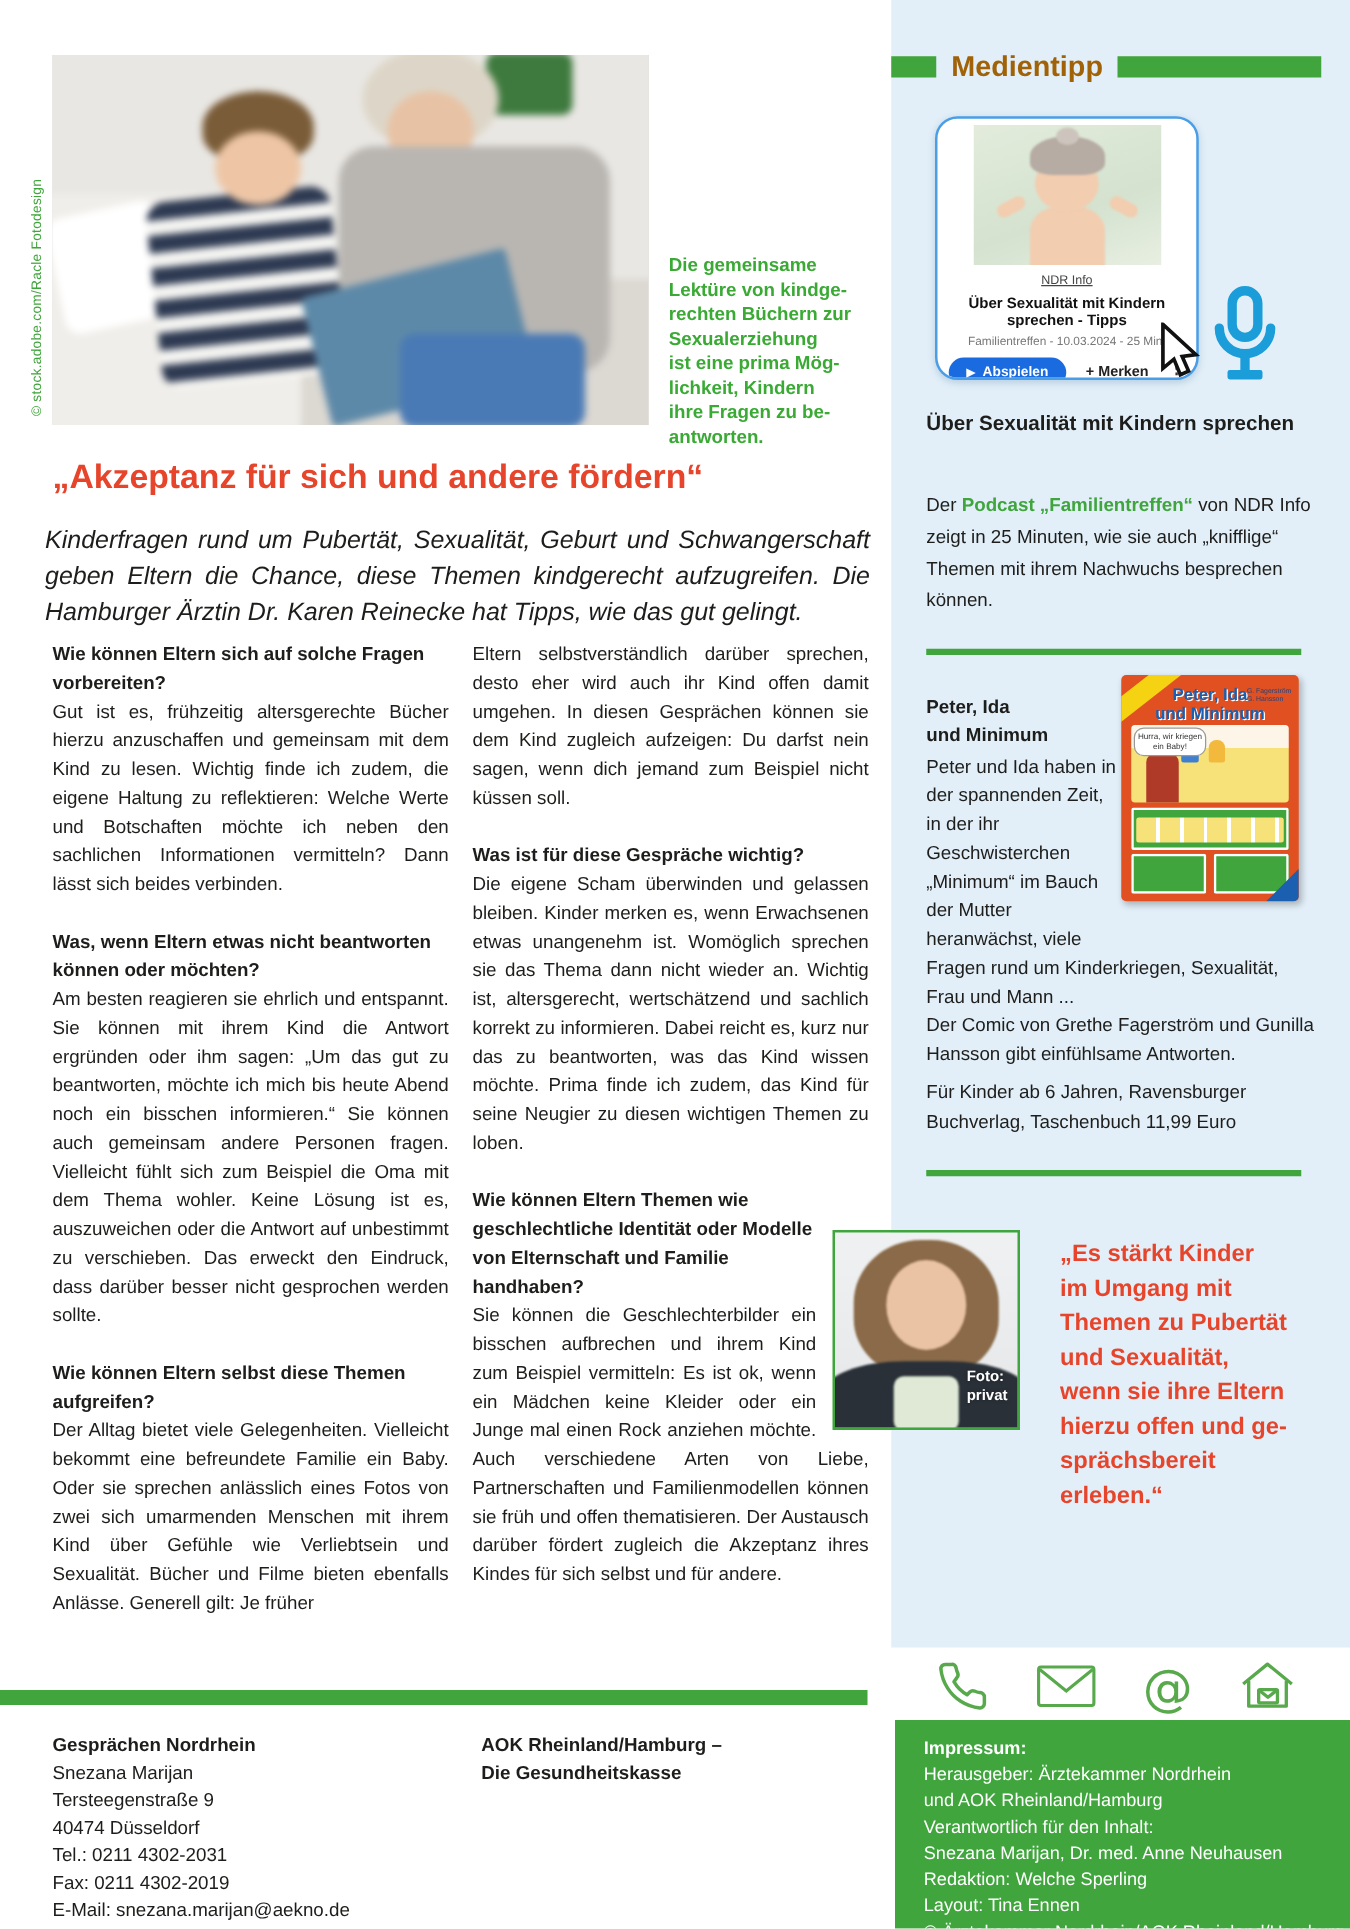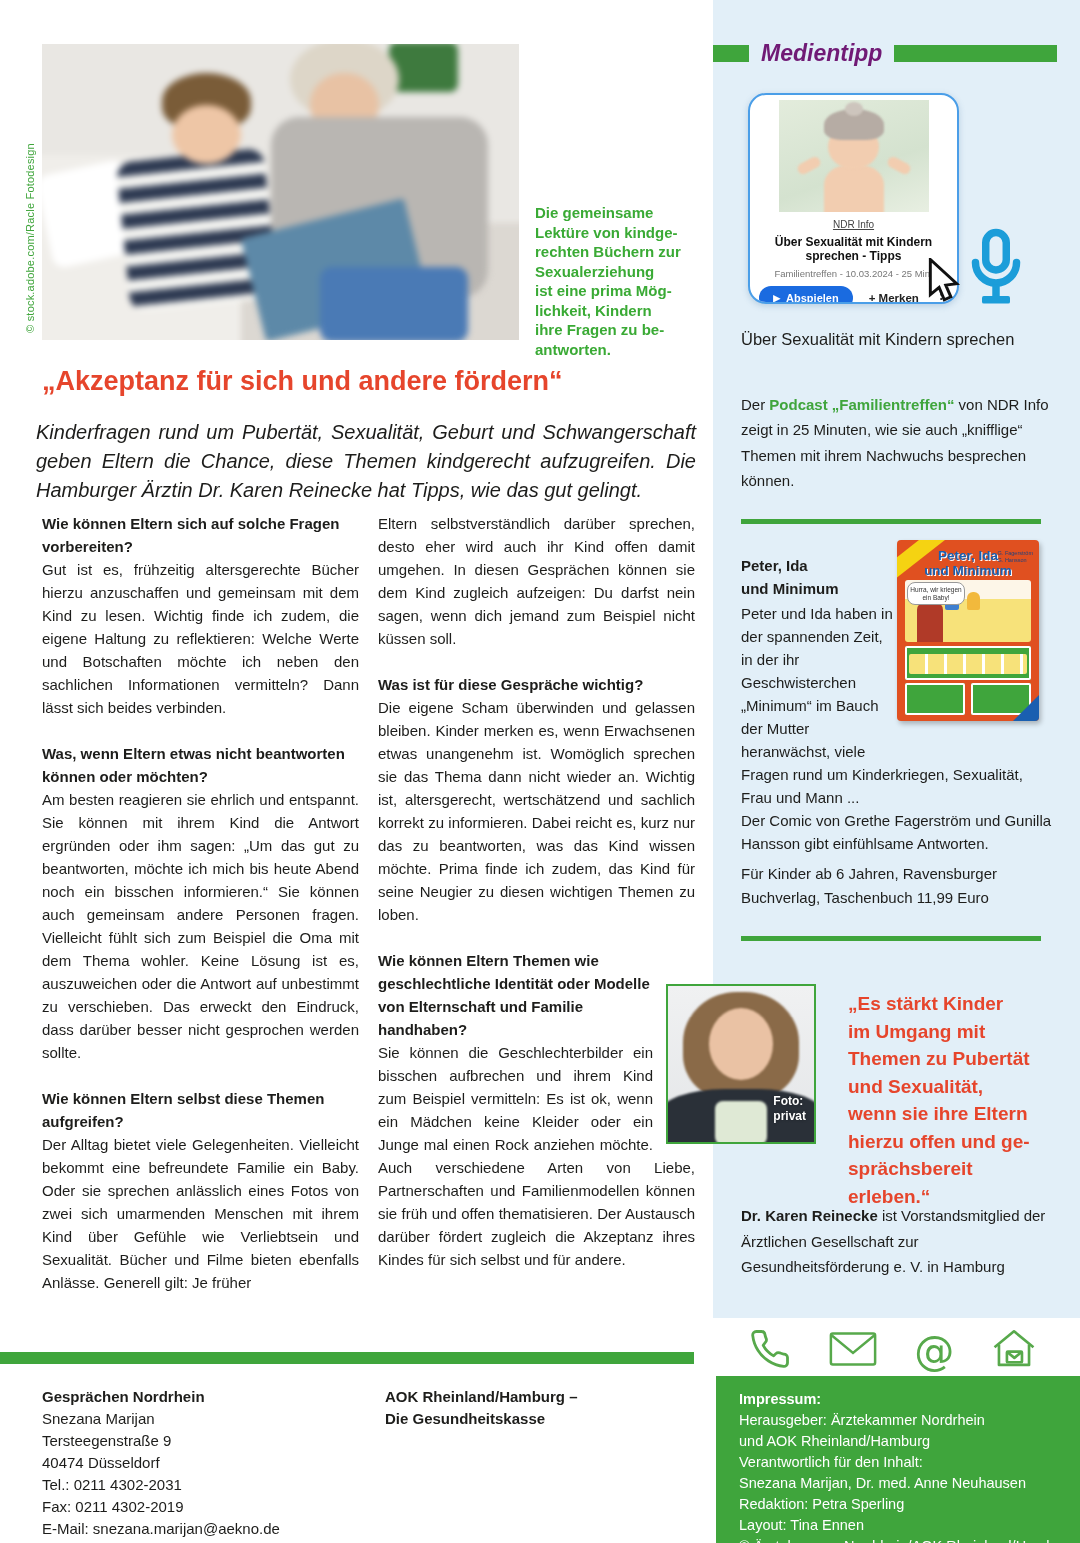--- a/index.html
+++ b/index.html
@@ -53,21 +53,21 @@
   .dp-face { position:absolute; left:28%; top:14%; width:44%; height:46%; background:#eac2a4; border-radius:50%; filter:blur(1px); }
   .dp-blazer { position:absolute; left:-6%; top:66%; width:112%; height:40%; background:#2a3038; border-radius:40% 40% 0 0; filter:blur(1px); }
   .dp-shirt { position:absolute; left:32%; top:74%; width:36%; height:28%; background:#dfe9d5; border-radius:8px; filter:blur(1px); }
   .dp-label { position:absolute; right:8px; bottom:18px; color:#ffffff; font-size:12px; font-weight:bold; line-height:15px; white-space:pre-line; text-shadow:0 0 3px rgba(0,0,0,.35); }
 
   
   .medientipp { position:absolute; left:713px; top:40px; width:344px; display:flex; align-items:center; }
   .mt-bar { height:17px; background:#3fa53c; }
   .mt-bar.short { width:36px; }
   .mt-bar.long { flex:1; }
-  .mt-text { color:#701a75; font-weight:bold; font-size:23px; padding:0 12px;font-style:italic; }
+  .mt-text { color:#a16207; font-weight:bold; font-size:23px; padding:0 12px; }
 
   
   .podcast-card { position:absolute; left:748px; top:93px; width:211px; height:211px; background:#ffffff;
     border:2px solid #4a9ee8; border-radius:18px; box-shadow:0 2px 6px rgba(60,110,160,.25); text-align:center; overflow:hidden; }
   .baby-img { position:relative; width:150px; height:112px; margin:5px auto 2px auto; background:linear-gradient(160deg,#e3ecdc 0%,#d4e2cf 60%,#e8efe2 100%); overflow:hidden; }
   .baby-img > div { filter:blur(1px); }
   .bb-body { position:absolute; left:30%; top:58%; width:40%; height:44%; background:#f2cdb0; border-radius:40% 40% 0 0; }
   .bb-arm-l { position:absolute; left:12%; top:54%; width:16%; height:10%; background:#f2cdb0; border-radius:8px; transform:rotate(-28deg); }
   .bb-arm-r { position:absolute; left:72%; top:54%; width:16%; height:10%; background:#f2cdb0; border-radius:8px; transform:rotate(28deg); }
   .bb-head { position:absolute; left:33%; top:22%; width:34%; height:40%; background:#f2cdb0; border-radius:50%; }
@@ -79,21 +79,21 @@
   .card-actions { display:flex; align-items:center; justify-content:center; gap:16px; margin-top:7px; }
   .play-btn { display:flex; align-items:center; gap:6px; background:#1a6be0; color:#ffffff; font-size:11px; font-weight:bold;
     border:none; border-radius:14px; padding:6px 14px; cursor:pointer; }
   .play-glyph { font-size:9px; }
   .merken { font-size:11.5px; color:#222; font-weight:bold; cursor:pointer; }
   .kebab { font-size:13px; color:#333; font-weight:bold; cursor:pointer; }
 
   .cursor-icon { position:absolute; left:925px; top:258px; }
   .mic-icon { position:absolute; left:968px; top:228px; }
 
-  .podcast-heading { position:absolute; left:741px; top:330px; width:320px; font-size:16.5px; font-weight:normal; }
+  .podcast-heading { position:absolute; left:741px; top:330px; width:320px; font-size:16.5px; font-weight:bold; }
   .podcast-text { position:absolute; left:741px; top:366px; width:312px; font-size:15px; line-height:25.5px; }
   .green-strong { color:#3fa53c; font-weight:bold; }
 
   .sb-divider { position:absolute; left:741px; width:300px; height:5px; background:#3fa53c; }
   .d1 { top:519px; } .d2 { top:936px; }
 
   
   .book-title { position:absolute; left:741px; top:554px; width:150px; font-size:15px; font-weight:bold; line-height:23px; white-space:pre-line; }
   .book-text-narrow { position:absolute; left:741px; top:602px; width:152px; font-size:15px; line-height:23px; }
   .book-text-wide { position:absolute; left:741px; top:763px; width:314px; font-size:15px; line-height:23px; }
@@ -290,23 +290,20 @@
 privat</div>
   </div>
   <div class="quote">„Es stärkt Kinder
 im Umgang mit
 Themen zu Pubertät
 und Sexualität,
 wenn sie ihre Eltern
 hierzu offen und ge-
 sprächsbereit
 erleben.“</div>
-  <div class="bio">
-    <span class="bold" style="font-weight:bold">Dr. Karen Reinecke</span><span> ist Vorstandsmitglied der Ärztlichen Gesellschaft zur Gesundheitsförderung e. V. in Hamburg</span>
-  </div>
 
   <div class="footer-bar"></div>
 
   <div class="contact c1">
     <div class="bold">Gesprächen Nordrhein</div>
     <div style="white-space:pre-line">Snezana Marijan
 Tersteegenstraße 9
 40474 Düsseldorf
 Tel.: 0211 4302-2031
 Fax: 0211 4302-2019
@@ -339,17 +336,17 @@
       </svg>
     </span>
   </div>
 
   <div class="impressum">
     <div class="title">Impressum:</div>
     <div>Herausgeber: Ärztekammer Nordrhein</div>
     <div>und AOK Rheinland/Hamburg</div>
     <div>Verantwortlich für den Inhalt:</div>
     <div>Snezana Marijan, Dr. med. Anne Neuhausen</div>
-    <div>Redaktion: Petra Sperling</div>
+    <div>Redaktion: Welche Sperling</div>
     <div>Layout: Tina Ennen</div>
     <div>© Ärztekammer Nordrhein/AOK Rheinland/Hamburg</div>
   </div>
 </div>
 
 </body></html>

